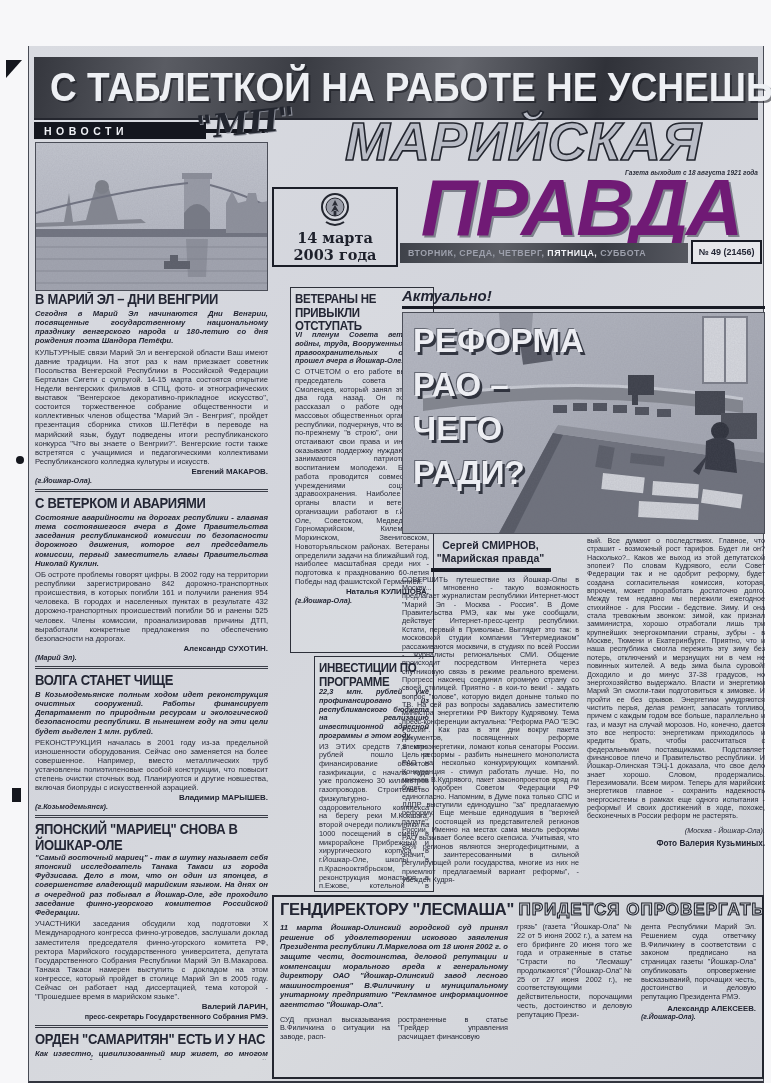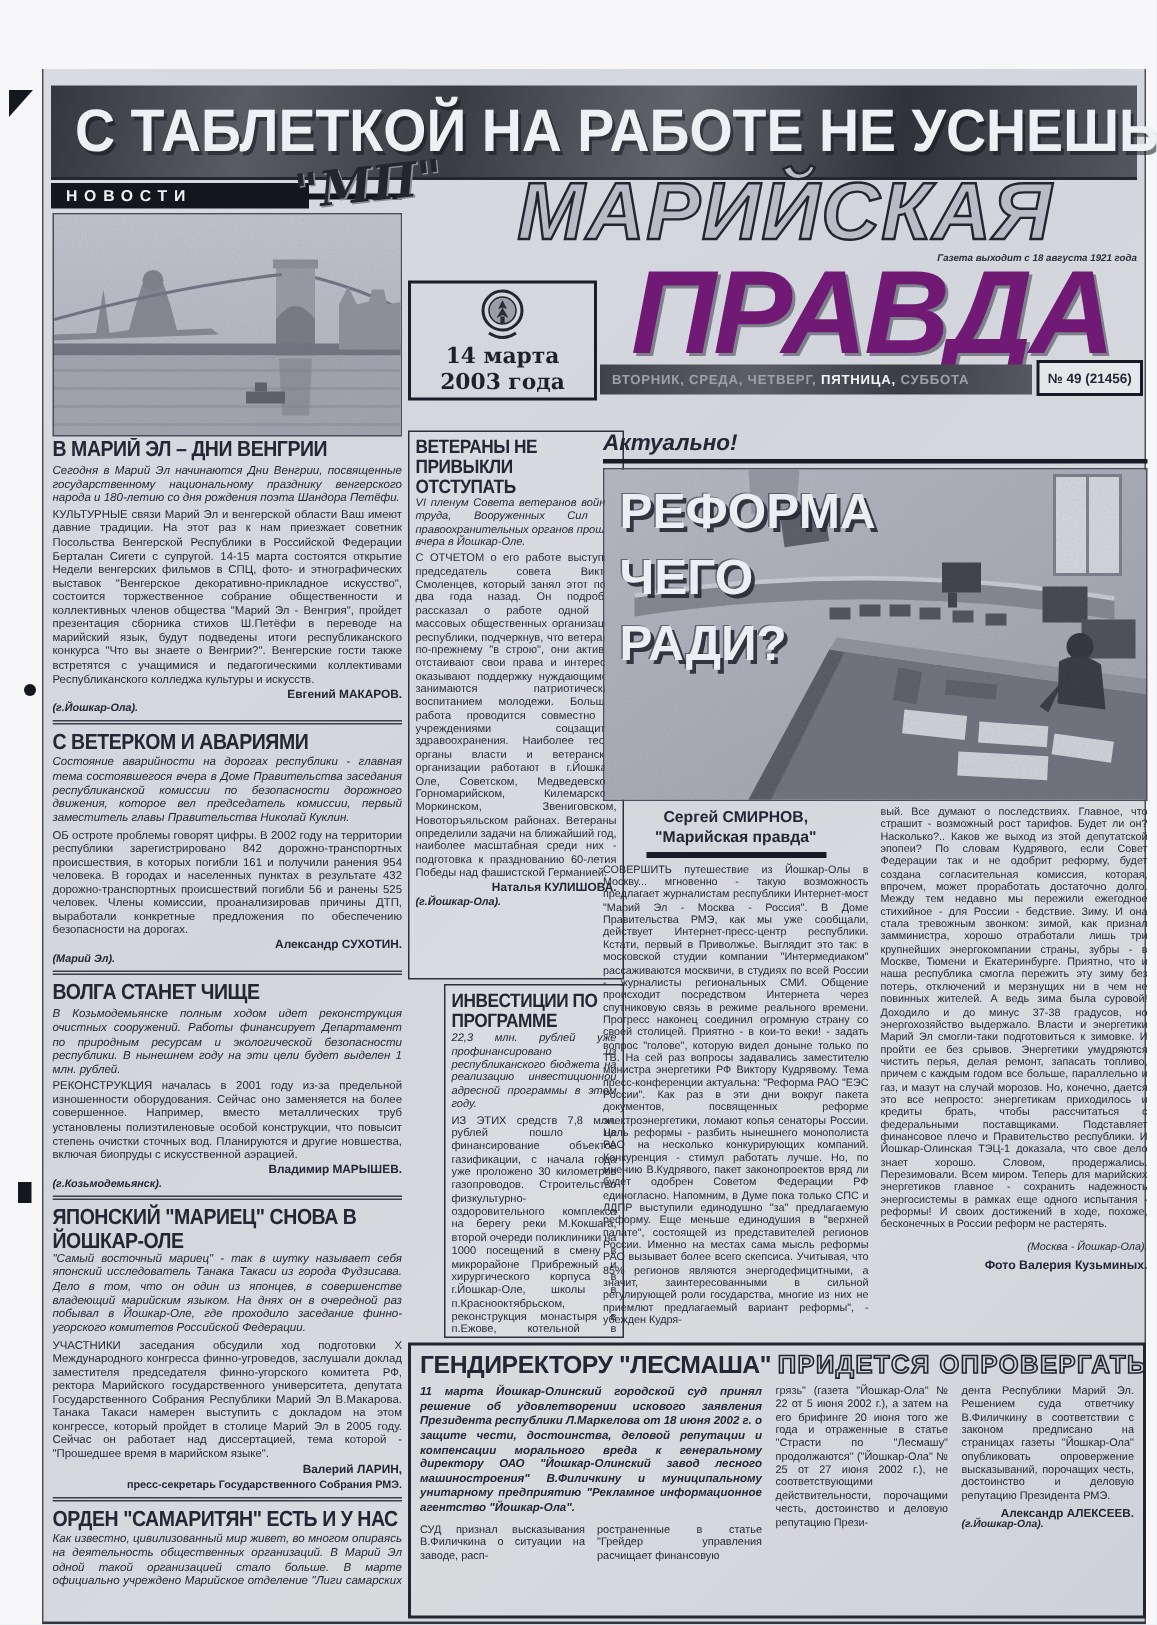--- a/index.html
+++ b/index.html
@@ -52,30 +52,30 @@
                  white-space:nowrap; }
   .weekday-bar .ghost { color:#9da0ac; font-weight:bold; }
   .weekday-bar .current { color:#f2f3f7; font-weight:900; margin:0 3px; }
   .issue-box { position:absolute; left:691px; top:240px; width:71px; height:24px; background:#e6e7eb;
                border:2px solid #181b25; display:flex; align-items:center; justify-content:center;
                font-size:9px; font-weight:900; }
 
   
   .art-title { font-size:13px; font-weight:900; letter-spacing:-.3px; line-height:1.05; margin-bottom:3px;
                transform:scaleY(1.12); transform-origin:left top; }
-  .lead { font-size:7.7px; font-weight:normal; font-style:italic; text-align:justify; line-height:1.2; margin-bottom:2px; }
+  .lead { font-size:7.7px; font-weight:bold; font-style:italic; text-align:justify; line-height:1.2; margin-bottom:2px; }
   .body-text { font-size:7.6px; text-align:justify; line-height:1.2; color:#262938; }
   .sig { font-size:7.9px; font-weight:900; text-align:right; margin-top:1px; }
   .loc { font-size:7.2px; font-weight:bold; font-style:italic; text-align:left; }
 
   .col-left { position:absolute; left:35px; top:292px; width:233px; height:768px; overflow:hidden; }
   .col-left .article { padding-bottom:4px; }
   .col-left .article + .article { border-top:3px double #3a3d47; padding-top:4px; }
 
-  .col-mid { position:absolute; left:272px; top:287px; width:144px; }
+  .col-mid { position:absolute; left:290px; top:287px; width:144px; }
   .mid-box { border:1.5px solid #2d303a; padding:4px 4px 2px 4px; overflow:hidden; background:rgba(223,225,230,.35); }
   .mid-box + .mid-box { margin-top:3px;margin-left:24px; }
   .mid-box .art-title { font-size:11.5px; }
   .mid-box .lead, .mid-box .body-text { font-size:7.4px; line-height:1.18; }
 
   
   .col-right { position:absolute; left:402px; top:287px; width:363px; }
   .kicker { font-size:15px; font-weight:900; font-style:italic; }
   .kicker-rule { height:3px; background:#181b25; margin:2px 0 3px 0; }
   .photo-feature { position:relative; width:363px; height:222px; border:1px solid #4a4d57; overflow:hidden; }
@@ -291,20 +291,21 @@
         <circle cx="317" cy="118" r="9" fill="#2e313b"></circle>
         <path d="M303 128 Q317 120 331 130 L334 160 L302 156 Z" fill="#343742"></path>
         <path d="M306 140 L290 158 L296 162 Z" fill="#343742"></path>
 
         <path d="M96 0 L130 0 L128 26 L98 30 Z" fill="#878a95" opacity=".7"></path>
         <rect x="117" y="30" width="30" height="22" fill="#595c67" transform="rotate(-8 117 30)"></rect>
         <rect width="363" height="222" filter="url(#grain2)" opacity=".55"></rect>
       </svg>
       <div class="feature-headline">
         <div>РЕФОРМА</div>
+        <div>РАО –</div>
         <div>ЧЕГО</div>
         <div>РАДИ?</div>
       </div>
     </div>
     <div class="feature-body">
       <div class="fcol">
         <div class="byline">
           <div>Сергей СМИРНОВ,</div>
           <div>"Марийская правда"</div>
           <div class="byline-rule"></div>

